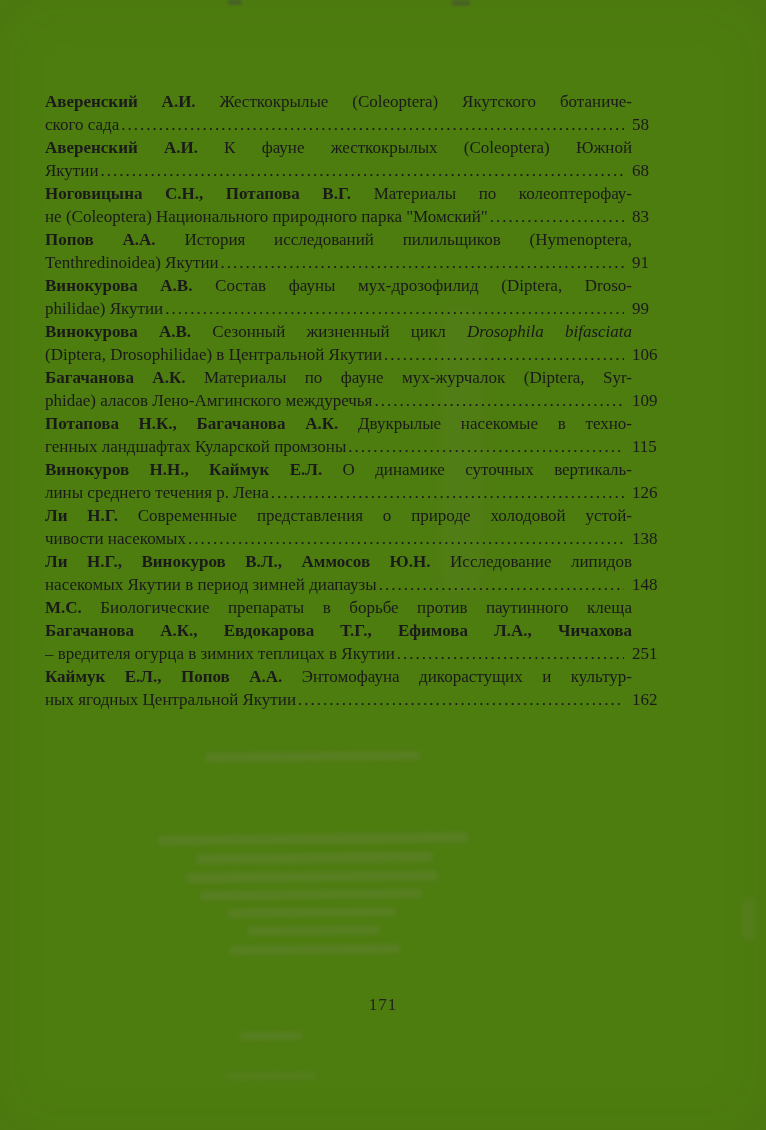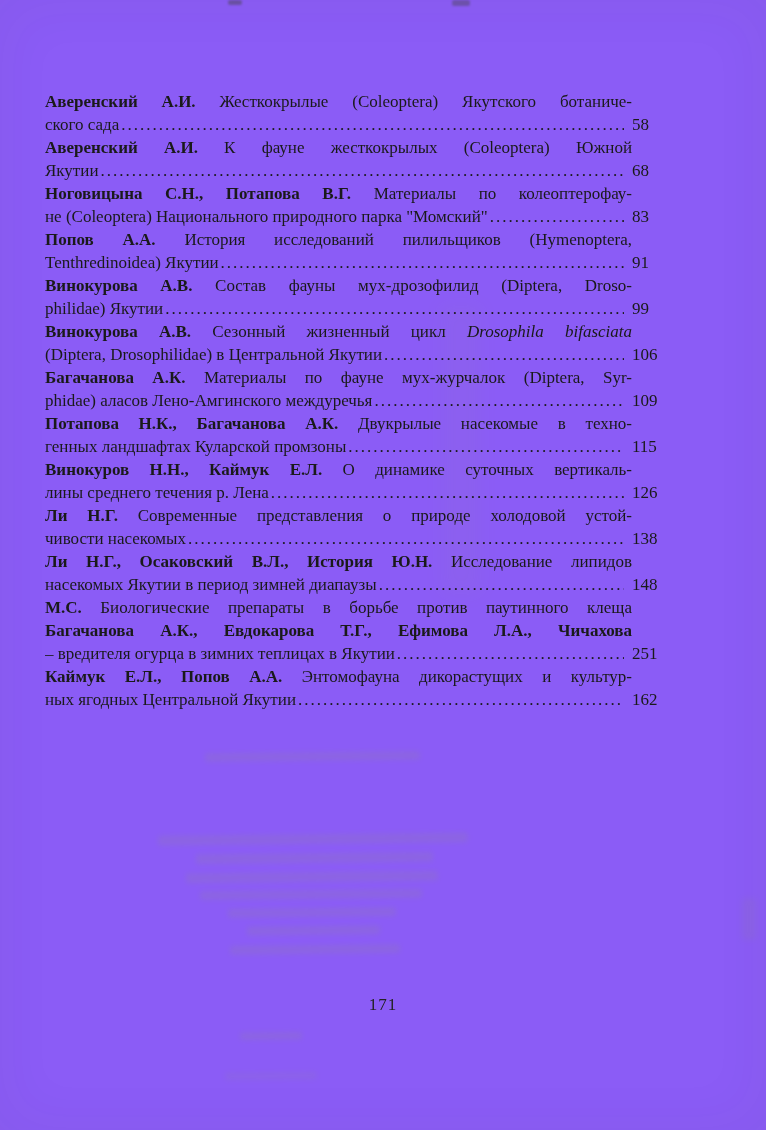--- a/index.html
+++ b/index.html
@@ -1,21 +1,21 @@
 <!DOCTYPE html>
 <html><head>
 <meta charset="utf-8">
 <style>
   html, body { margin: 0; padding: 0; background: #e8e8e6; }
   .page {
     position: relative;
     width: 766px;
     height: 1130px;
     margin: 0 auto;
-    background: #8b5cf6;
+    background: #4d7c0f;
     box-shadow: inset 0 0 60px rgba(60,55,45,0.05);
     overflow: hidden;
     font-family: "Liberation Serif", "DejaVu Serif", serif;
     color: #1a1a1a;
   }
 
   
   .toc {
     position: absolute;
     left: 45px;
@@ -171,21 +171,21 @@
       </div>
       <div class="toc-entry">
         <div class="line"><span class="segs"><span class="seg-b">Ли Н.Г.</span><span> Современные представления о природе холодовой устой-</span></span></div>
         <div class="line last">
           <span class="segs"><span>чивости насекомых</span></span>
           <span class="leader">....................................................................................................................................................................................</span>
           <span class="pagenum">138</span>
         </div>
       </div>
       <div class="toc-entry">
-        <div class="line"><span class="segs"><span class="seg-b">Ли Н.Г., Осаковский В.Л., История Ю.Н.</span><span> Исследование липидов</span></span></div>
+        <div class="line"><span class="segs"><span class="seg-b">Ли Н.Г., Винокуров В.Л., Аммосов Ю.Н.</span><span> Исследование липидов</span></span></div>
         <div class="line last">
           <span class="segs"><span>насекомых Якутии в период зимней диапаузы</span></span>
           <span class="leader">....................................................................................................................................................................................</span>
           <span class="pagenum">148</span>
         </div>
       </div>
       <div class="toc-entry">
         <div class="line"><span class="segs"><span class="seg-b">М.С.</span><span> Биологические препараты в борьбе против паутинного клеща</span></span></div>
         <div class="line"><span class="segs"><span class="seg-b">Багачанова А.К., Евдокарова Т.Г., Ефимова Л.А., Чичахова</span></span></div>
         <div class="line last">

